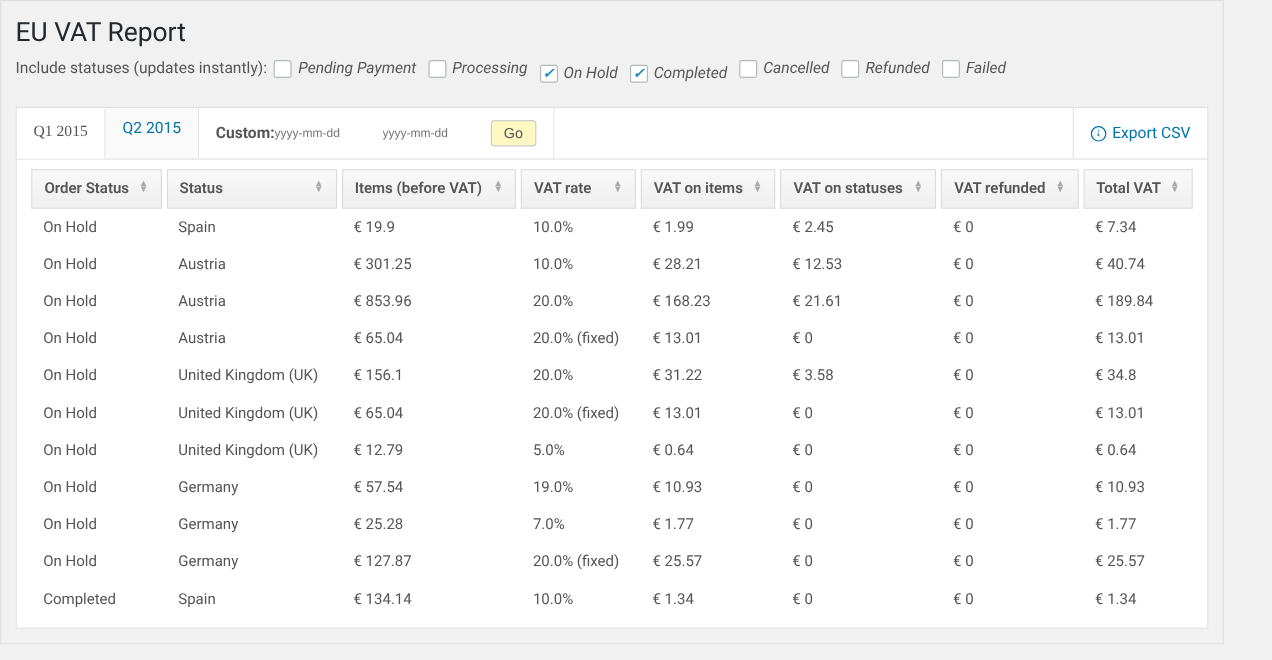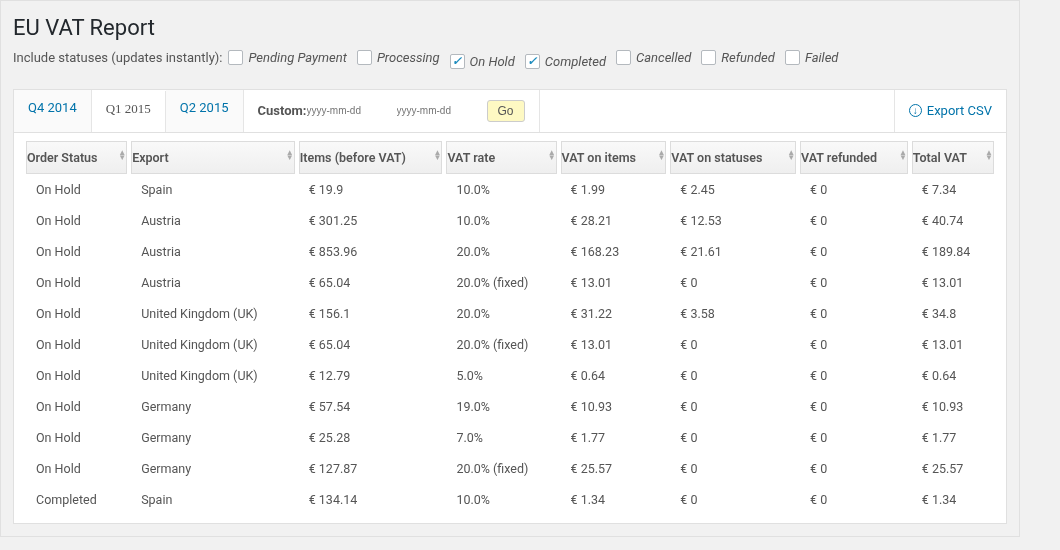--- a/index.html
+++ b/index.html
@@ -136,21 +136,21 @@
   table {
     width: 100%;
     border-collapse: separate;
     border-spacing: 4px 0;
     font-size: 12.5px;
   }
   thead th {
     background: linear-gradient(#f9f9f9, #efefef);
     border: 1px solid #dcdcdc;
     text-align: left;
-    padding: 8px 0;
+    padding: 8px 10px;
     color: #555;
     font-weight: 600;
     white-space: nowrap;
     position: relative;
   }
   thead th .sort {
     float: right;
     display: inline-flex;
     flex-direction: column;
     line-height: 5px;
@@ -192,42 +192,41 @@
         </label><label>
           <span class="cbx"></span>
           <span>Refunded</span>
         </label><label>
           <span class="cbx"></span>
           <span>Failed</span>
         </label></span>
   </div>
 
   <div class="tabs-bar">
-    <div class="tab">Q4 2014</div>
       <div class="tab active">Q1 2015</div>
       <div class="tab">Q2 2015</div>
     <div class="tab custom">
       <strong>Custom:</strong>
       <input type="text" placeholder="yyyy-mm-dd" style="">
       <input type="text" placeholder="yyyy-mm-dd" style="">
       <button class="go-btn">Go</button>
     </div>
     <div class="spacer"></div>
     <div class="export">
       <span class="ico">↓</span>
       <span>Export CSV</span>
     </div>
   </div>
 
   <div class="table-wrap">
     <table>
       <thead>
           <tr id="thead-row">
             <th><span>Order Status</span><span class="sort">▲<br>▼</span></th>
-            <th><span>Export</span><span class="sort">▲<br>▼</span></th>
+            <th><span>Status</span><span class="sort">▲<br>▼</span></th>
             <th><span>Items (before VAT)</span><span class="sort">▲<br>▼</span></th>
             <th><span>VAT rate</span><span class="sort">▲<br>▼</span></th>
             <th><span>VAT on items</span><span class="sort">▲<br>▼</span></th>
             <th><span>VAT on statuses</span><span class="sort">▲<br>▼</span></th>
             <th><span>VAT refunded</span><span class="sort">▲<br>▼</span></th>
             <th><span>Total VAT</span><span class="sort">▲<br>▼</span></th>
           </tr>
         </thead>
       <tbody id="tbody">
           <tr>

